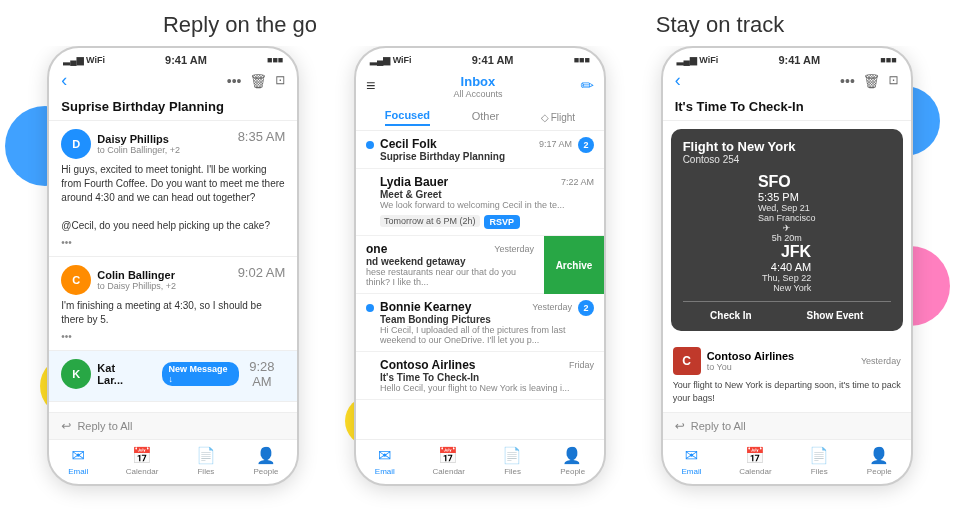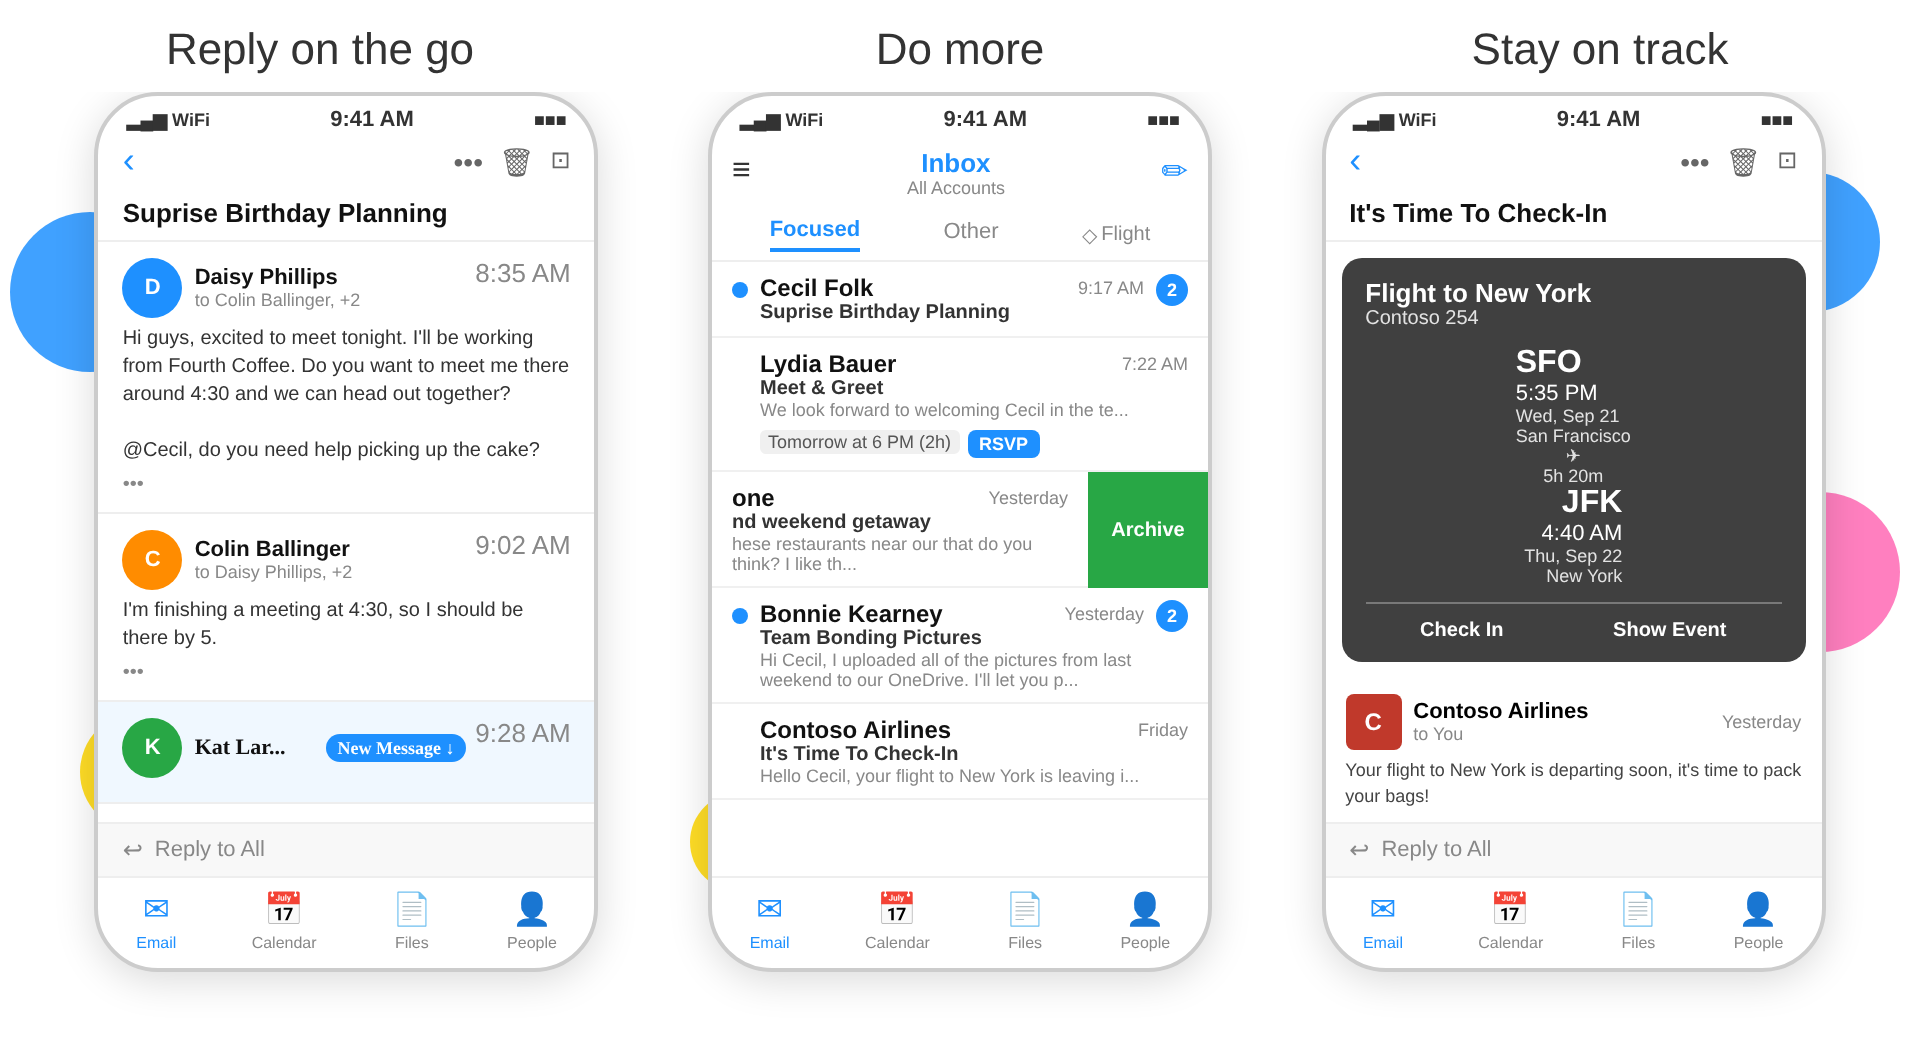--- a/index.html
+++ b/index.html
@@ -404,21 +404,20 @@
     .hamburger { font-size: 16px; color: #333; }
     .compose-icon { font-size: 16px; color: #1e90ff; }
   </style>
 </head>
 <body>
 
 <div class="page-wrapper">
 
   <div class="headings-row">
     <div class="section-heading">Reply on the go</div>
-    <div class="section-heading">Do more</div>
     <div class="section-heading">Stay on track</div>
   </div>
 
   <div class="phones-row">
 
     <div class="blob blob-blue-left"></div>
     <div class="blob blob-yellow-left"></div>
     <div class="blob blob-green-center"></div>
     <div class="blob blob-yellow-center"></div>
     <div class="blob blob-blue-right"></div>
@@ -472,21 +471,21 @@
             <span class="message-time">9:02 AM</span>
           </div>
           <div class="message-body">I'm finishing a meeting at 4:30, so I should be there by 5.</div>
           <div class="message-dots">•••</div>
         </div>
 
         <div class="email-message" style="background:#f0f8ff;">
           <div class="message-header">
             <div class="message-sender-info">
               <div class="avatar avatar-green">K</div>
-              <div style="display:flex;align-items:center;gap:20px;font-family:Liberation Serif, serif;">
+              <div style="display:flex;align-items:center;gap:20px;">
                 <span class="sender-name">Kat Lar...</span>
                 <span class="new-message-badge">New Message ↓</span>
               </div>
             </div>
             <span class="message-time">9:28 AM</span>
           </div>
         </div>
 
       </div>
 

